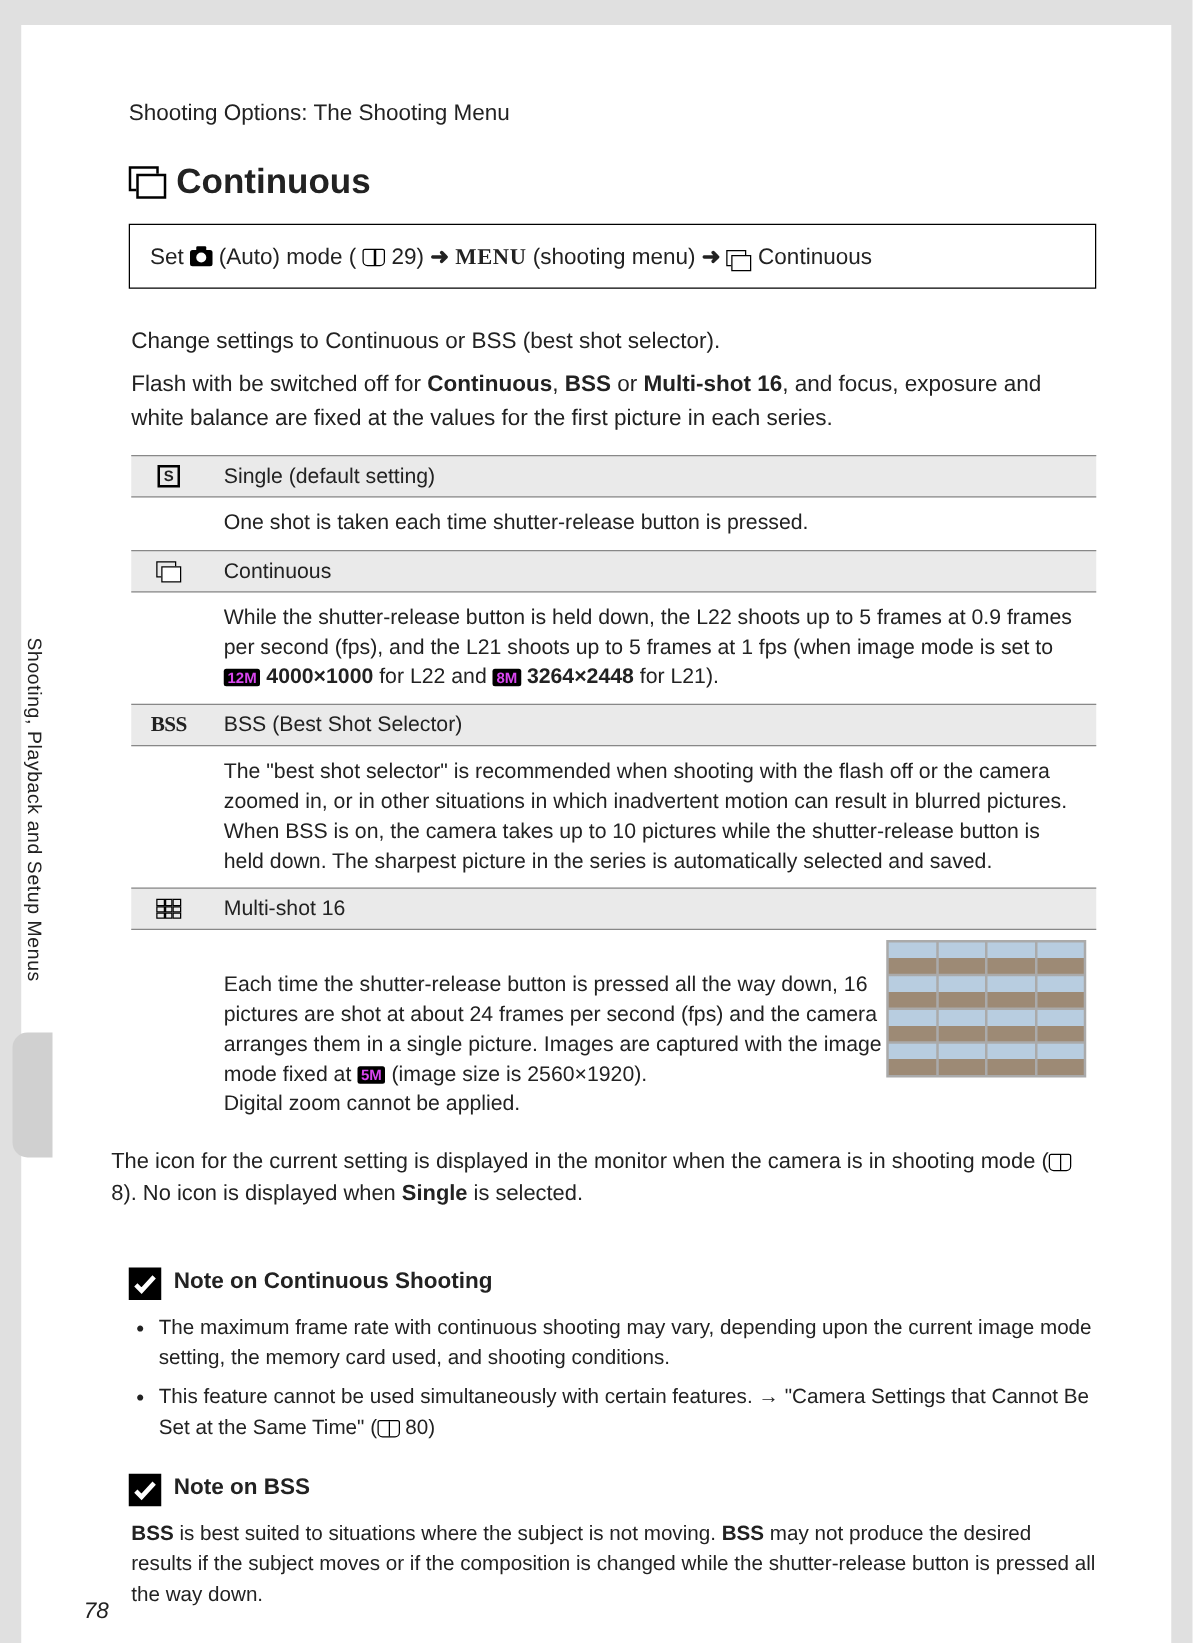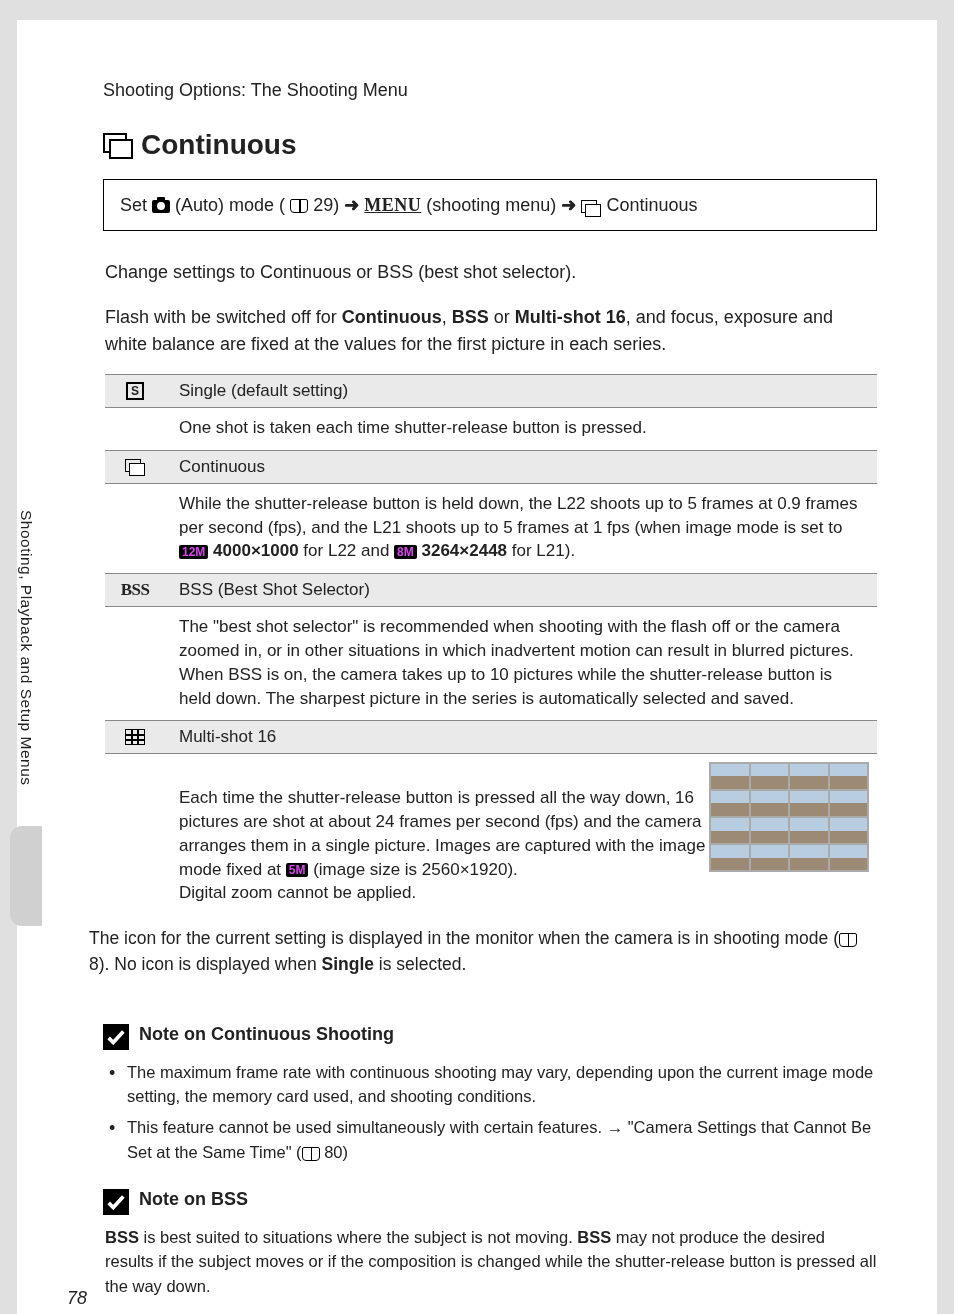--- a/index.html
+++ b/index.html
@@ -66,21 +66,21 @@
     margin-left: 36px;
     margin-right: 0;
     padding: 14px 16px;
     font-size: 18px;
     margin-bottom: 28px;
   }
   .intro-text {
     margin-left: 38px;
     font-size: 18px;
     line-height: 1.5;
-    margin-bottom: 18px;
+    margin-bottom: 8px;
   }
   .intro-text2 {
     margin-left: 38px;
     font-size: 18px;
     line-height: 1.5;
     margin-bottom: 16px;
   }
   .options-table {
     margin-left: 38px;
     margin-right: 0;
@@ -308,21 +308,20 @@
     width:1.5px;
     background:#000;
   }
   .arrow {
     font-weight: bold;
   }
   .menu-word {
     font-family: serif;
     font-weight: bold;
     letter-spacing: 0.5px;
-    text-decoration: underline;
   }
   .mode-badge {
     display: inline-block;
     background: #000;
     color: #d946ef;
     font-size: 12px;
     font-weight: bold;
     padding: 1px 3px;
     border-radius: 2px;
     vertical-align: middle;

